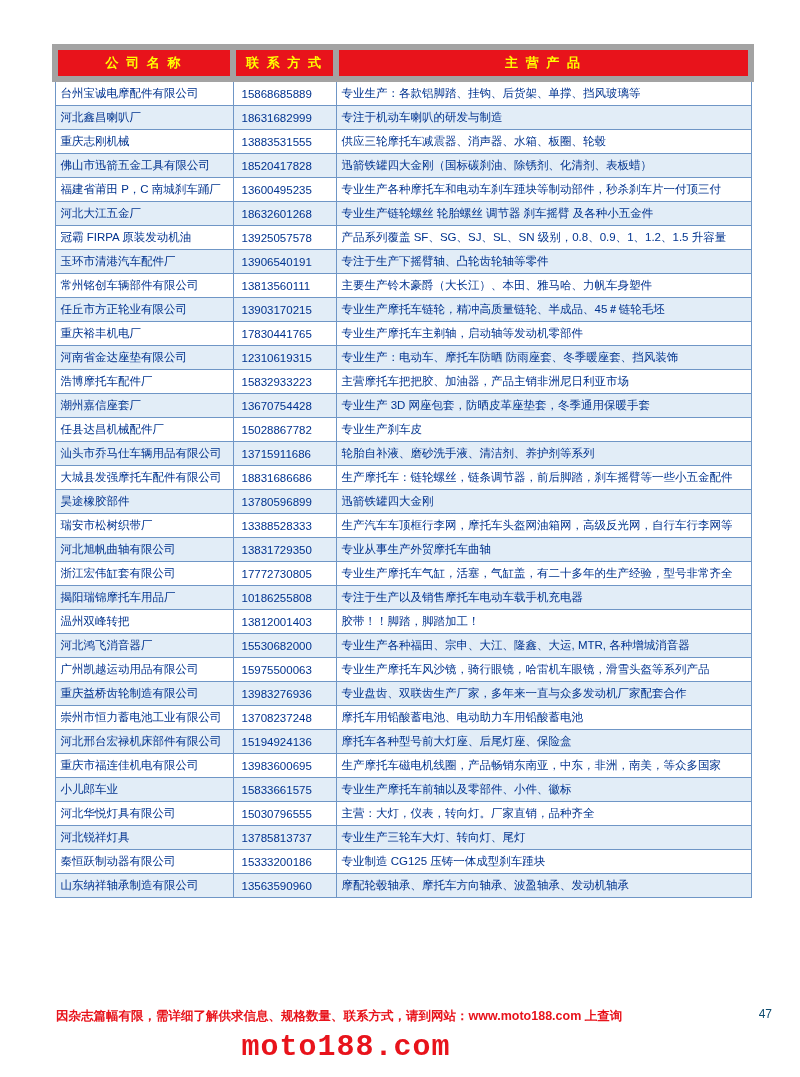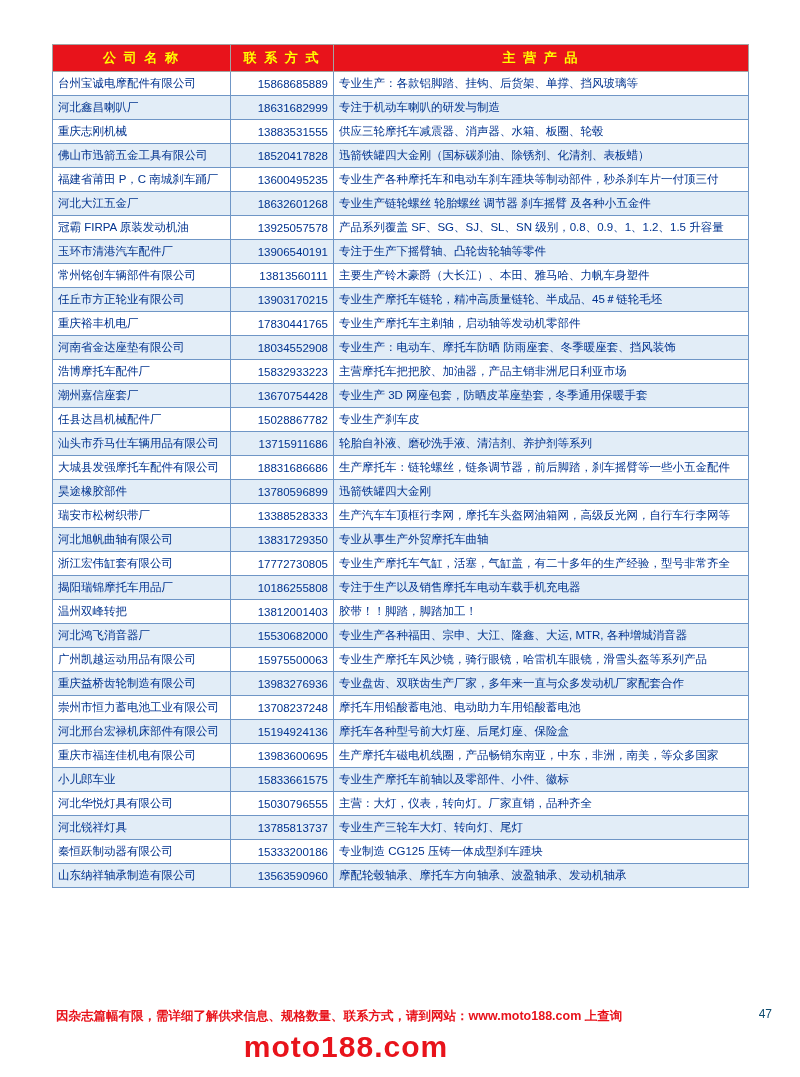--- a/index.html
+++ b/index.html
@@ -7,48 +7,48 @@
     width:800px;height:1077px;background:#ffffff;
     font-family:"Liberation Sans", sans-serif;
     -webkit-font-smoothing:antialiased;
   }
   .page{position:relative;width:800px;height:1077px;box-sizing:border-box;}
   .table-wrap{position:absolute;left:52px;top:44px;width:696px;}
   table{border-collapse:collapse;width:696px;table-layout:fixed;}
   thead th{
     background:#e8131b;color:#ffff00;font-weight:bold;font-size:13px;
     letter-spacing:2px;text-align:center;height:24px;
-    border:1px solid #a3a3a3;
+    border:6px solid #a3a3a3;
   }
   col.c1{width:178px;}
   col.c2{width:103px;}
   col.c3{width:415px;}
   tbody td{
     border:1px solid #6f96c6;
     font-size:11.5px;
     color:#00338f;
     height:23px;
     padding:0 5px;
     vertical-align:middle;
     white-space:nowrap;
     overflow:hidden;
   }
   tbody tr:nth-child(odd) td{background:#ffffff;}
   tbody tr:nth-child(even) td{background:#e2edf7;}
   td.company{text-align:left;color:#00338f;}
-  td.phone{text-align:right;color:#00338f;padding-left:8px;}
+  td.phone{text-align:left;color:#00338f;padding-left:8px;}
   td.product{text-align:left;color:#00338f;}
   .footnote{
     position:absolute;left:44px;top:1008px;width:716px;
     color:#e8131b;font-size:12.5px;font-weight:bold;line-height:16px;padding-left:12px;
   }
   .brand{
     position:absolute;left:0;top:1030px;width:692px;text-align:center;
     color:#e8131b;font-size:30px;font-weight:bold;letter-spacing:1px;
-    font-family:Liberation Sans, sans-serif;
+    font-family:Liberation Mono, monospace;
   }
   .pagenum{
     position:absolute;right:28px;top:1007px;color:#0c4a6e;font-size:12px;
   }
 </style>
 </head>
 <body>
 
 <div class="page">
 
@@ -117,21 +117,21 @@
             <td class="phone">13903170215</td>
             <td class="product">专业生产摩托车链轮，精冲高质量链轮、半成品、45＃链轮毛坯</td>
           </tr>
           <tr>
             <td class="company">重庆裕丰机电厂</td>
             <td class="phone">17830441765</td>
             <td class="product">专业生产摩托车主剃轴，启动轴等发动机零部件</td>
           </tr>
           <tr>
             <td class="company">河南省金达座垫有限公司</td>
-            <td class="phone">18034552908</td>
+            <td class="phone">12310619315</td>
             <td class="product">专业生产：电动车、摩托车防晒 防雨座套、冬季暖座套、挡风装饰</td>
           </tr>
           <tr>
             <td class="company">浩博摩托车配件厂</td>
             <td class="phone">15832933223</td>
             <td class="product">主营摩托车把把胶、加油器，产品主销非洲尼日利亚市场</td>
           </tr>
           <tr>
             <td class="company">潮州嘉信座套厂</td>
             <td class="phone">13670754428</td>

